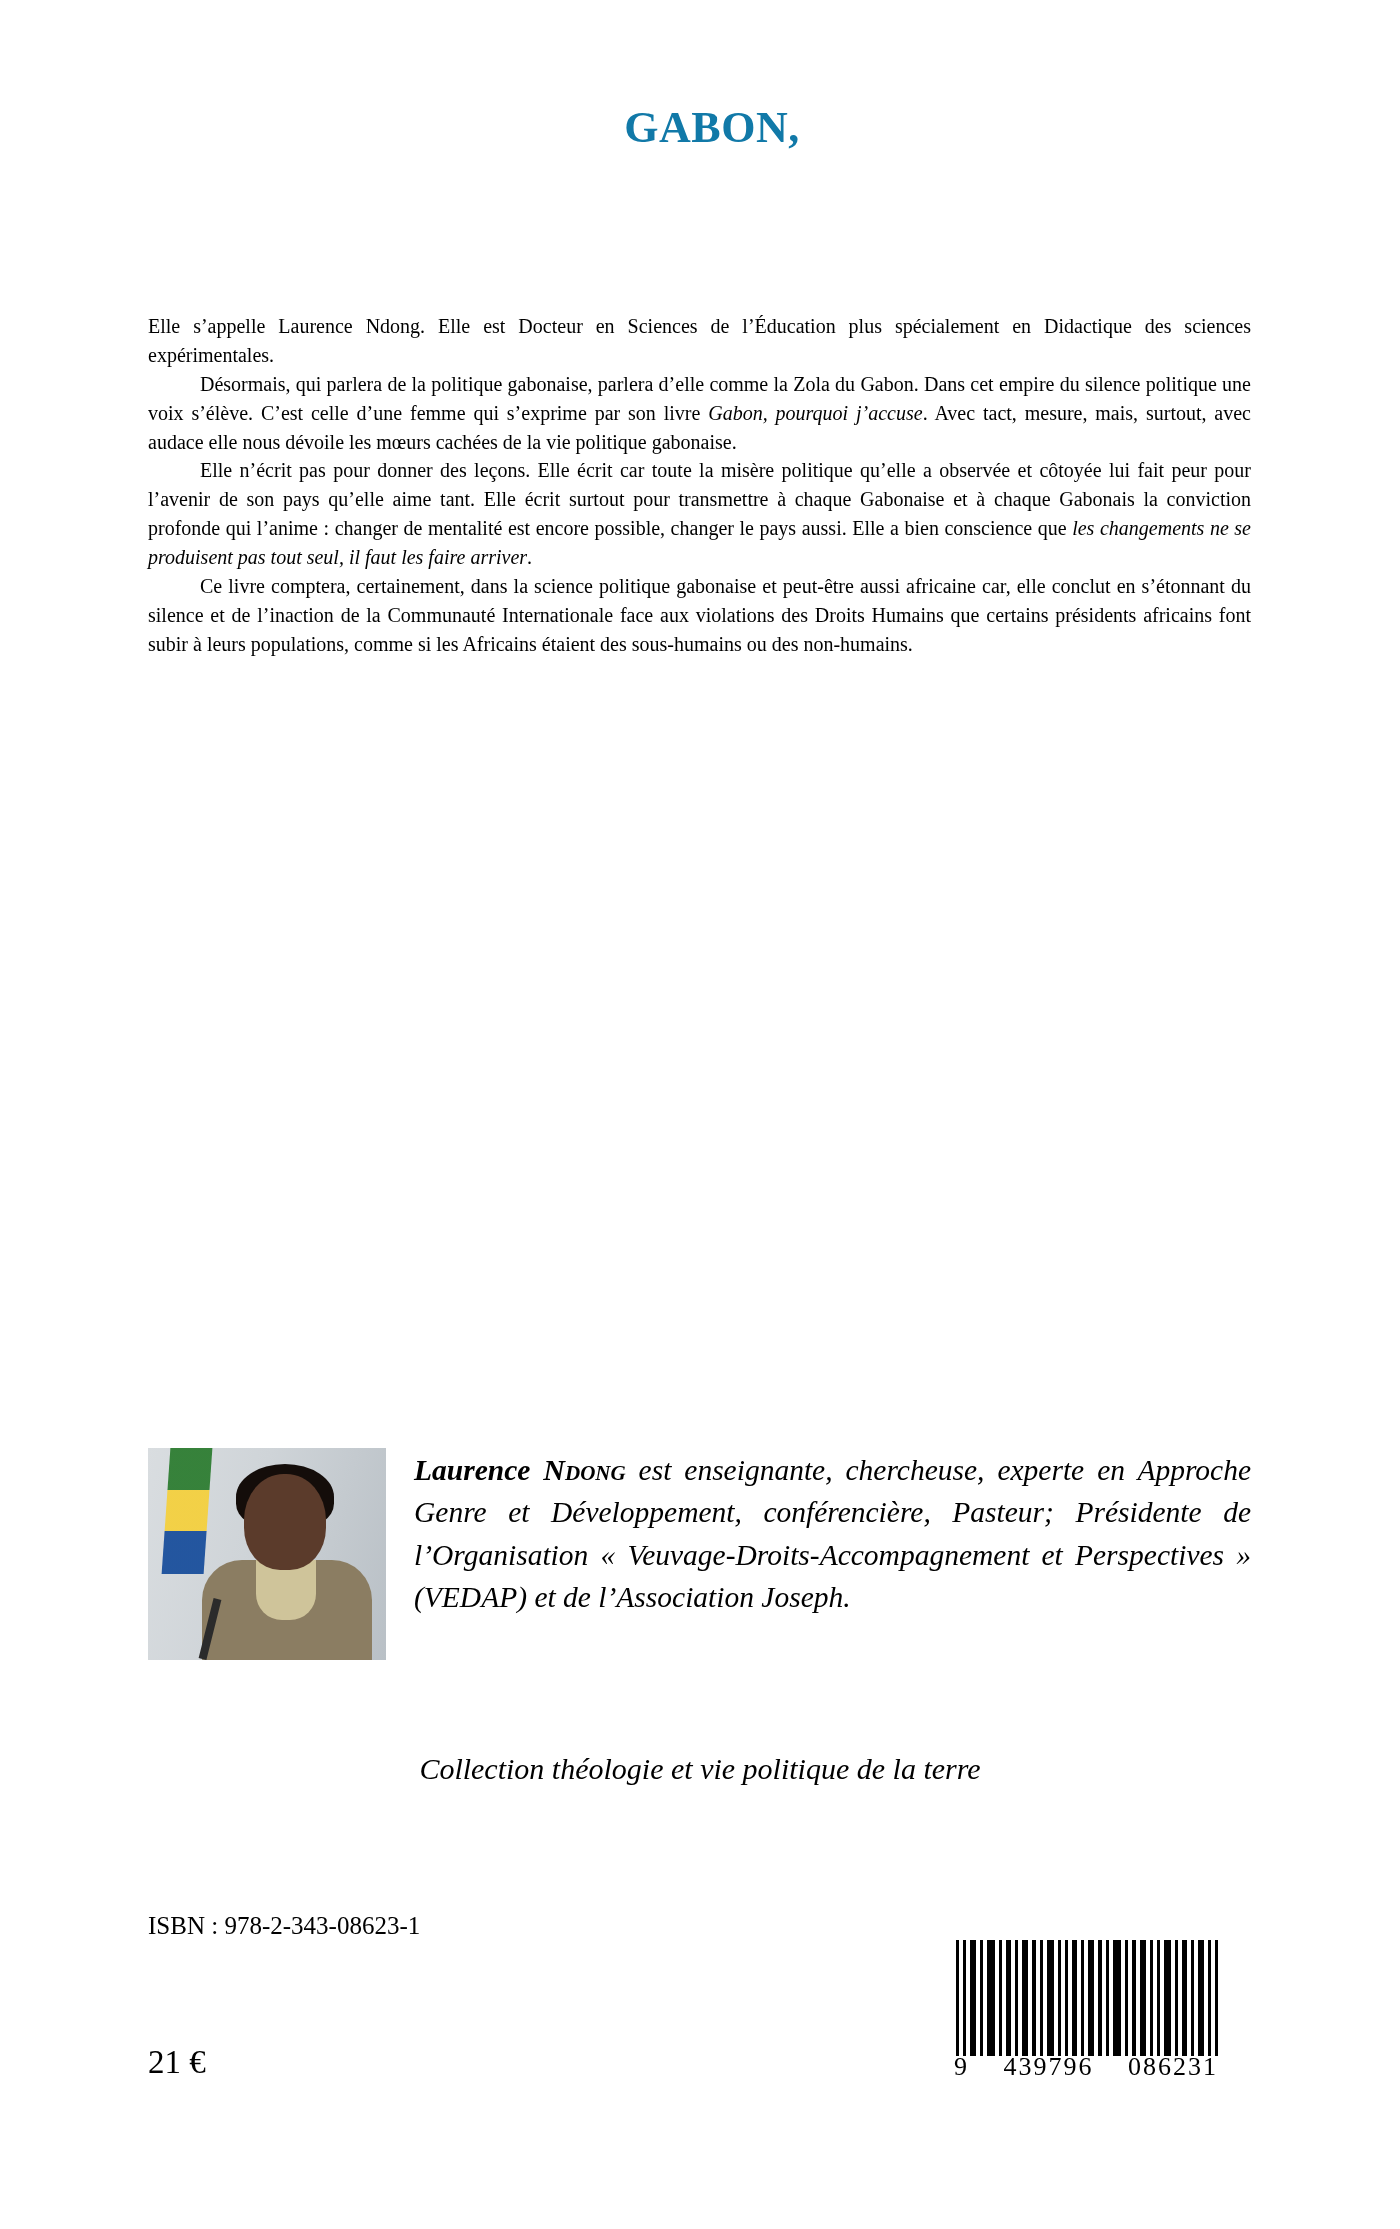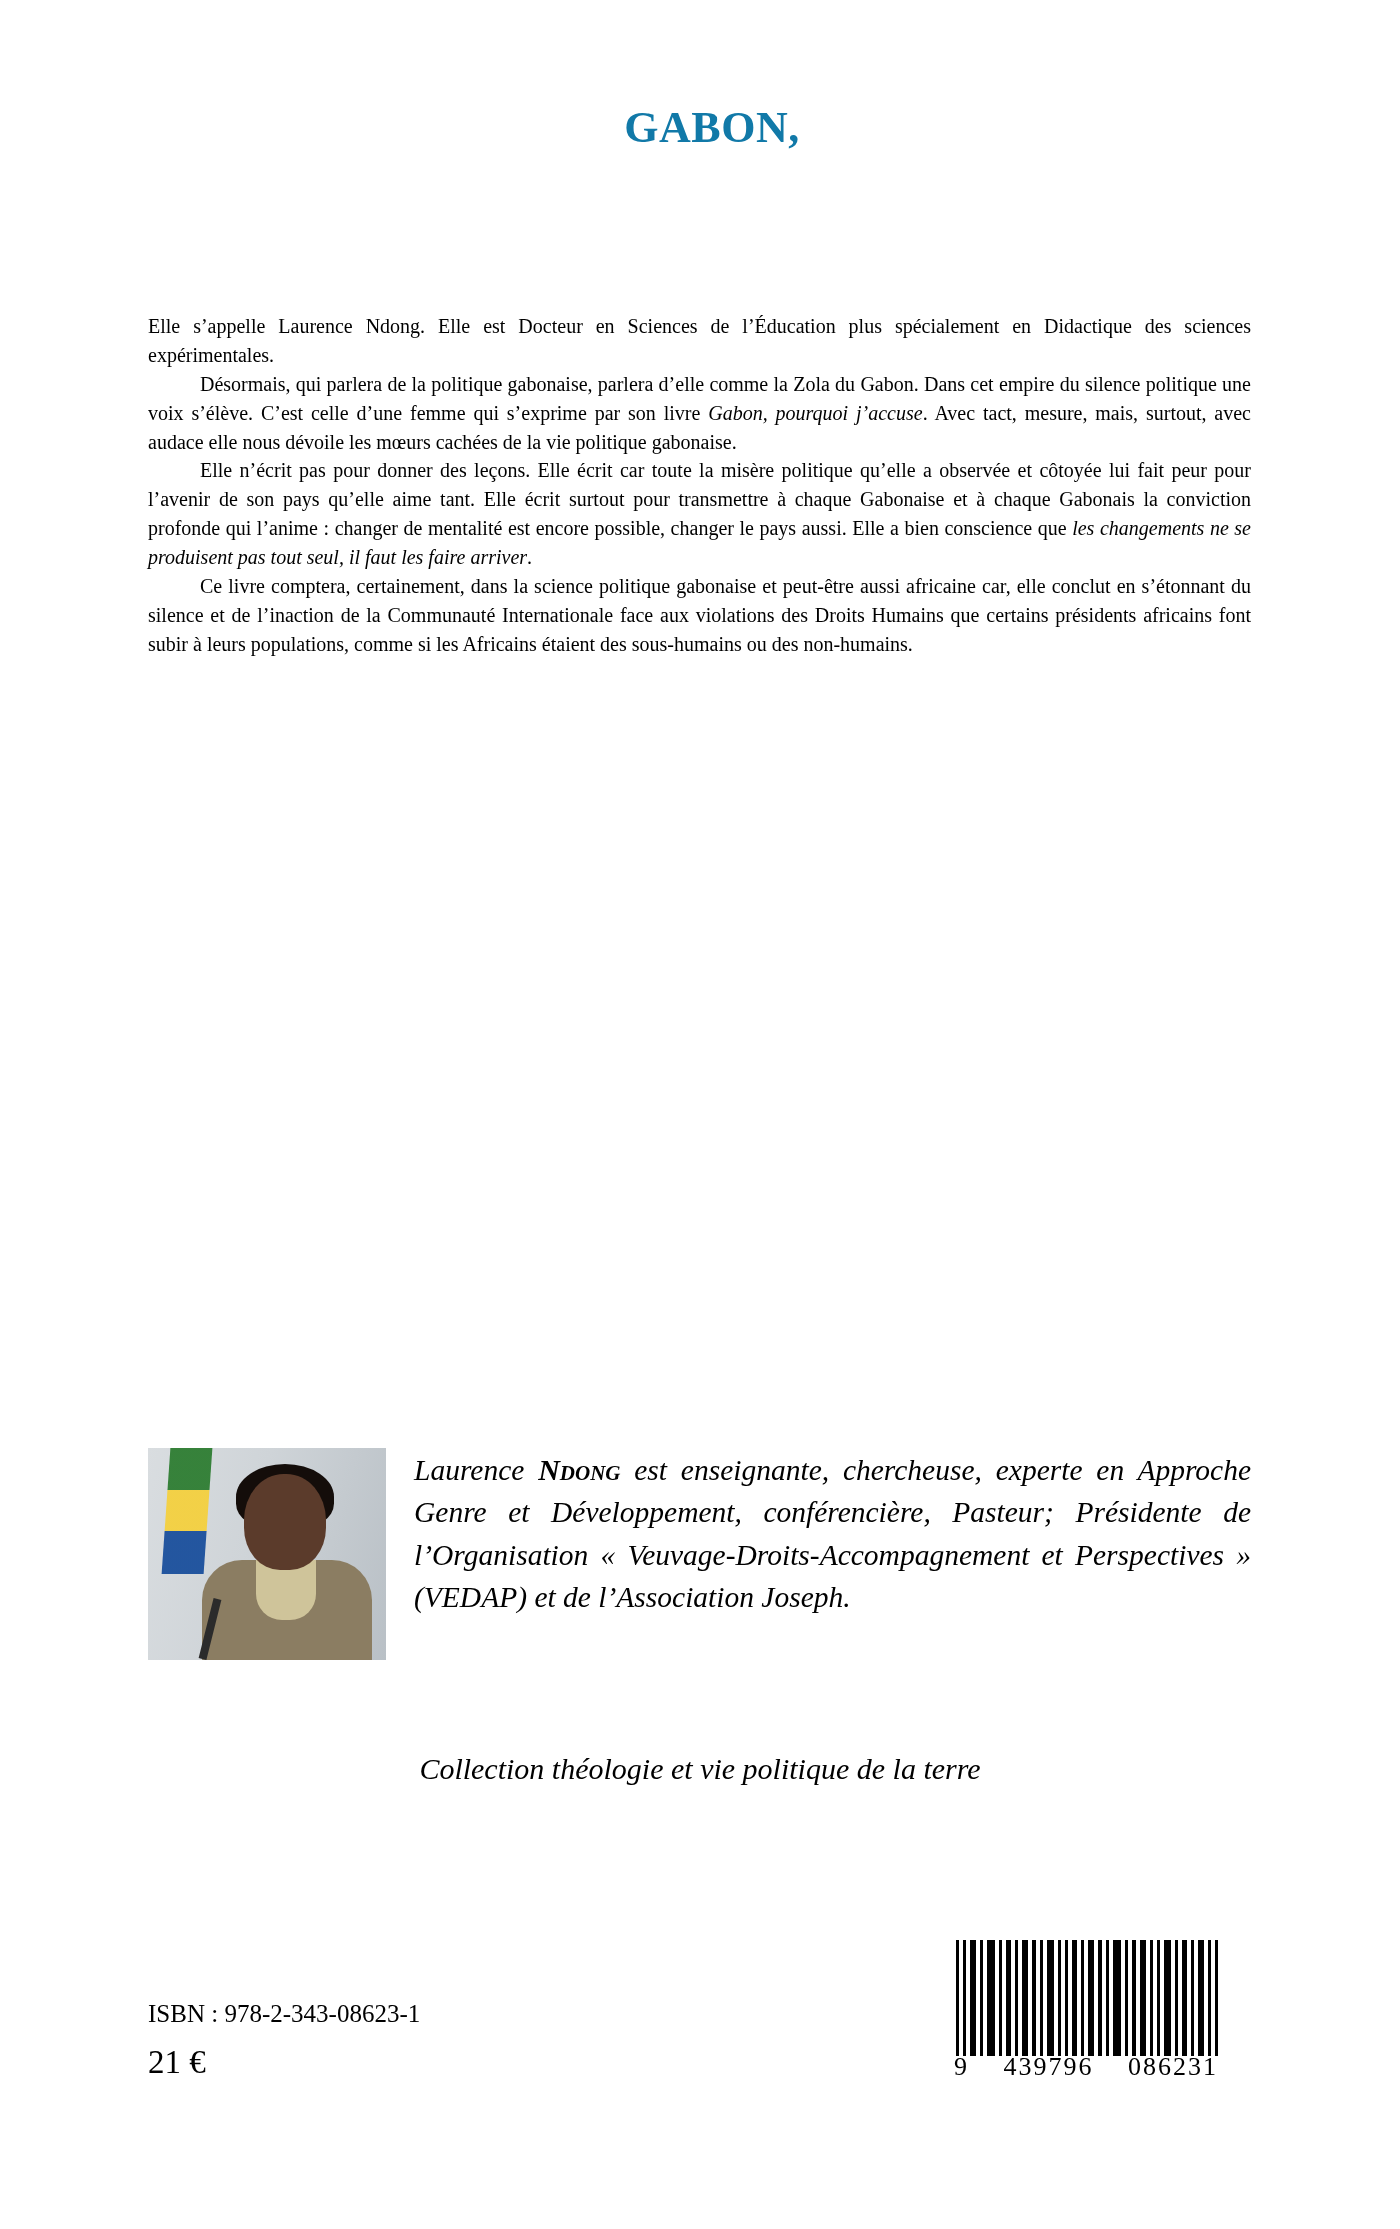--- a/index.html
+++ b/index.html
@@ -142,21 +142,21 @@
 
   .author-text {
     flex: 1 1 auto;
     padding-left: 28px;
     font-size: 29.5px;
     line-height: 1.44;
     font-style: italic;
     text-align: justify;
   }
   .author-name {
-    font-weight: normal;
+    font-weight: bold;
     font-style: italic;
   }
   .smallcaps {
     font-weight: bold;
     font-variant: small-caps;
     font-size: 30px;
   }
 
   
   .collection {
@@ -166,21 +166,21 @@
     width: 1400px;
     text-align: center;
     font-style: italic;
     font-size: 30px;
   }
 
   
   .isbn {
     position: absolute;
     left: 148px;
-    top: 2000px;
+    top: 1912px;
     font-size: 25px;
   }
   .price {
     position: absolute;
     left: 148px;
     top: 2044px;
     font-size: 33px;
     text-align: right;
   }
 

